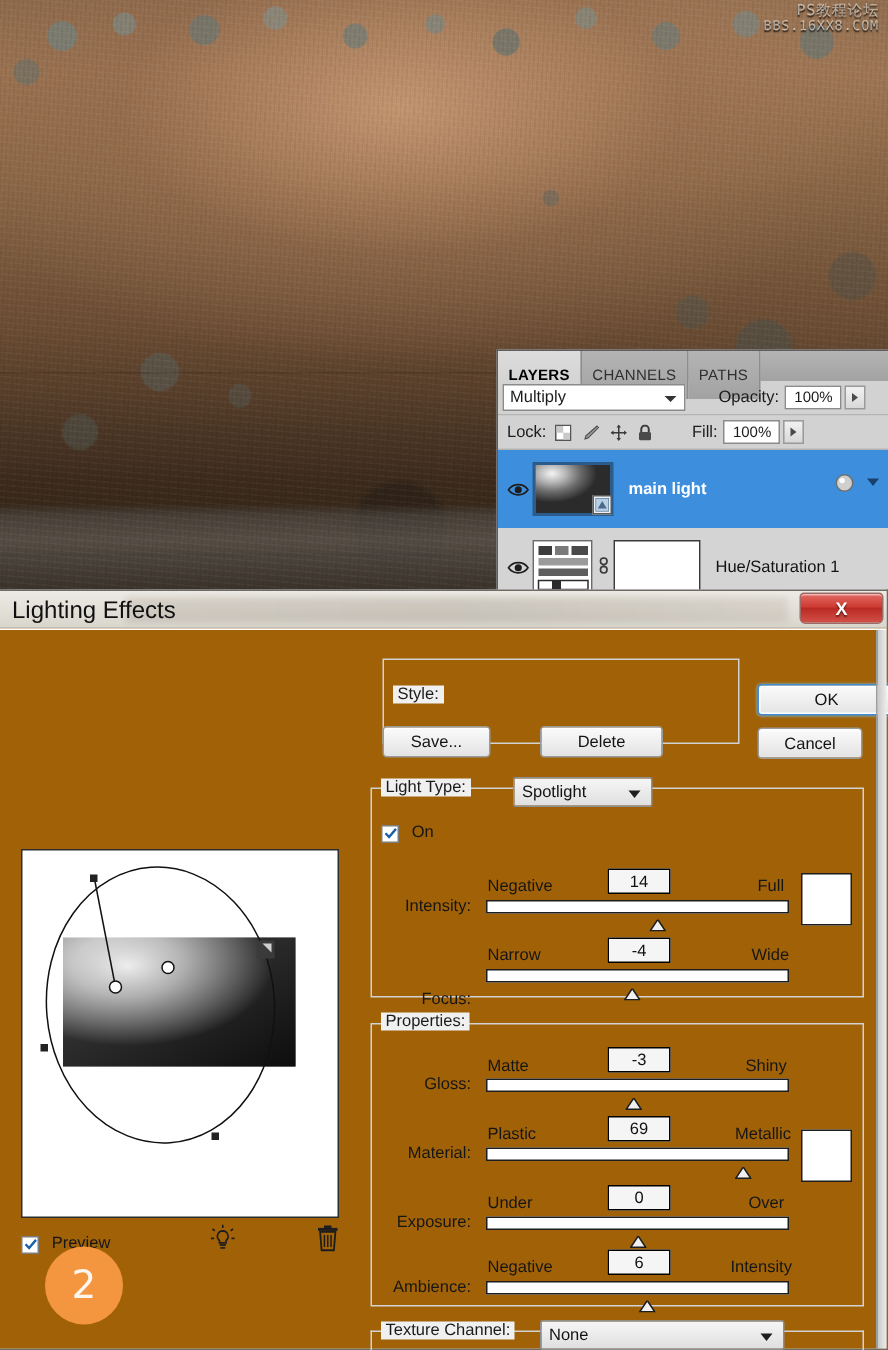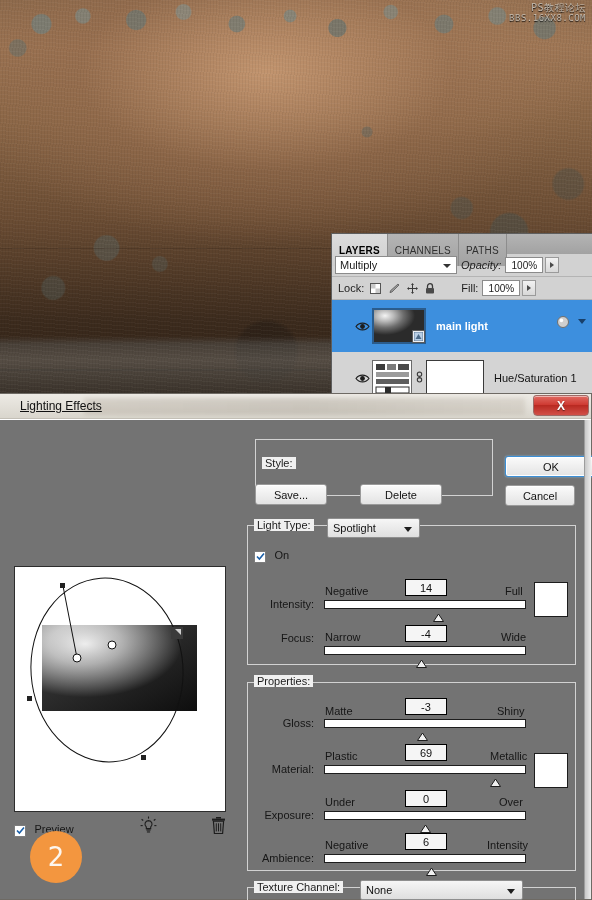--- a/index.html
+++ b/index.html
@@ -91,21 +91,21 @@
   .blend-select .arr { position:absolute; right:5px; top:7px;
     border-left:4px solid transparent;border-right:4px solid transparent;border-top:4px solid #333; }
   .lbl { font-size:11px; color:#1c1c1c; }
   .numbox { width:38px; height:16px; background:#fff; border:1px solid #8b8b8b;
     font-size:10px; display:flex; align-items:center; justify-content:center; }
   .spin { width:14px; height:16px; border:1px solid #9a9a9a; background:linear-gradient(to bottom,#f2f2f2,#d8d8d8);
     display:flex;align-items:center;justify-content:center;margin-left:2px; }
   .spin i { border-top:3px solid transparent;border-bottom:3px solid transparent;border-left:4px solid #4a4a4a; display:block;}
 
   .lock-icons { display:flex; gap:7px; align-items:center; margin-left:6px; }
-  .lyr { height: 52px; display:flex; align-items:center; padding-left:20px; position:relative; }
+  .lyr { height: 52px; display:flex; align-items:center; padding-left:3px; position:relative; }
   .lyr.selected { background:#3d8fde; }
   .eye { width: 20px; display:flex; justify-content:center; }
   .thumb-main { width:54px; height:36px; border:2px solid #2b5c8c; position:relative;
     background: radial-gradient(ellipse 60% 60% at 22% 18%, #f4f4f4 0%, #b8b8b8 30%, #6d6d6d 62%, #2b2b2b 100%); }
   .thumb-badge { position:absolute; right:-1px; bottom:-1px; width:13px;height:13px;
     background:#eceff3; border:1px solid #5a5a5a; display:flex;align-items:center;justify-content:center; }
   .lyr-name { margin-left:10px; font-size:11px; font-weight:bold; color:#fff; }
   .lyr2-name { margin-left:10px; font-size:11px; color:#111; }
   .adj-thumb { width:40px;height:36px;border:1px solid #6a6a6a;background:#fff; position:relative; overflow:hidden;}
   .mask-thumb { width:58px;height:36px;border:1px solid #3a3a3a; background:#fff; }
@@ -121,30 +121,30 @@
     height: 25px; position:relative;
     background: linear-gradient(to bottom, rgba(236,233,226,.82), rgba(214,210,200,.88));
     border-bottom: 1px solid #c3bfb6;
     overflow:hidden;
   }
   #dlg-title .ghost {
     position:absolute; left:84px; top:4px; right:66px; height:17px;
     background: linear-gradient(to right, rgba(120,104,86,.30), rgba(96,82,66,.34), rgba(130,112,92,.25));
     filter: blur(2px); opacity:.55;
   }
-  #dlg-title .t { position:absolute; left:20px; top:5px; font-size:12px; color:#101010;text-decoration:underline; }
+  #dlg-title .t { position:absolute; left:8px; top:5px; font-size:16px; color:#101010; }
   #close-btn {
     position:absolute; right:2px; top:1px; width:56px; height:21px;
     border-radius: 3px 3px 4px 4px;
     background: linear-gradient(to bottom, #e06a62 0%, #cf3b33 45%, #b92a22 50%, #d25048 100%);
     border:1px solid #9d6b67; box-shadow: inset 0 1px 0 rgba(255,255,255,.5);
     display:flex; align-items:center; justify-content:center;
     color:#fff; font-size:12px; font-weight:bold; text-shadow:0 1px 1px rgba(0,0,0,.5);
   }
-  #dlg-body { position:absolute; left:0; top:25px; right:0; bottom:0; background:#737373;
+  #dlg-body { position:absolute; left:0; top:25px; right:0; bottom:0; background:#a16207;
     border-top:1px solid #fff; }
 
   .grp { position:absolute; border:1px solid #d2d2d2; }
   .grp > legend, .grp-title {
     position:absolute; top:-7px; left:8px; background:#f0f0f0; padding:0 3px;
     font-size:11px; color:#1b1b1b;
   }
 
   .lbl-r { font-size:11px; color:#161616; text-align:right; }
   .txt { font-size:11px; color:#161616; }
@@ -205,21 +205,21 @@
     <div class="lp-tab">CHANNELS</div>
     <div class="lp-tab">PATHS</div>
     <div class="lp-tab-rest"></div>
   </div>
 
   <div class="lp-row">
     <div class="blend-select">
       <span>Multiply</span>
       <span class="arr"></span>
     </div>
-    <span class="lbl" style="margin-left:4px;font-style:italic;">Opacity:</span>
+    <span class="lbl" style="margin-left:22px;">Opacity:</span>
     <div class="numbox" style="margin-left:4px;">100%</div>
     <div class="spin">
         <i></i>
       </div>
   </div>
 
   <div class="lp-row">
     <span class="lbl" style="margin-left:3px;">Lock:</span>
     <span class="lock-icons">
       <svg width="11" height="11" viewBox="0 0 11 11">
@@ -312,21 +312,21 @@
     <div class="grp" style="left:255px;top:19px;width:238px;height:57px;"></div>
     <div class="grp-title" style="position:absolute;left:262px;top:37px;background:#f0f0f0;">Style:</div>
     <div class="btn" style="position:absolute;left:255px;top:64px;width:72px;">Save...</div>
     <div class="btn" style="position:absolute;left:360px;top:64px;width:82px;">Delete</div>
 
     <div class="btn primary" style="position:absolute;left:505px;top:36px;width:92px;">OK</div>
     <div class="btn" style="position:absolute;left:505px;top:65px;width:70px;">Cancel</div>
 
     <div class="grp" style="left:247px;top:105px;width:329px;height:140px;"></div>
     <div class="grp-title" style="position:absolute;left:254px;top:99px;">Light Type:</div>
-    <div class="combo" style="position:absolute;left:327px;top:98px;width:93px;">
+    <div class="combo" style="position:absolute;left:342px;top:98px;width:93px;">
       <span>Spotlight</span>
       <span class="arr"></span>
     </div>
 
     <div style="position:absolute;left:254px;top:125px;">
       <span class="cb">
         <svg width="9" height="9" viewBox="0 0 9 9">
             <path d="M1 4.5 L3.4 7 L8 1.6" fill="none" stroke="#1a5fa8" stroke-width="1.6"></path>
           </svg>
       </span>
@@ -338,21 +338,21 @@
     <div class="txt" style="position:absolute;left:505px;top:165px;">Full</div>
     <div class="field" style="position:absolute;left:405px;top:159px;">14</div>
     <div class="track" style="position:absolute;left:324px;top:180px;width:202px;">
       <span class="thumbmark" style="left:108px;">
         <svg width="11" height="8" viewBox="0 0 11 8">
             <path d="M5.5 0 L10.5 7.5 L0.5 7.5 Z" fill="#f0f0f0" stroke="#1d1d1d"></path>
           </svg>
       </span>
     </div>
 
-    <div class="lbl-r" style="position:absolute;left:248px;top:212px;width:66px;">Focus:</div>
+    <div class="lbl-r" style="position:absolute;left:248px;top:240px;width:66px;">Focus:</div>
     <div class="txt" style="position:absolute;left:325px;top:211px;">Narrow</div>
     <div class="txt" style="position:absolute;left:501px;top:211px;">Wide</div>
     <div class="field" style="position:absolute;left:405px;top:205px;">-4</div>
     <div class="track" style="position:absolute;left:324px;top:226px;width:202px;">
       <span class="thumbmark" style="left:91px;">
         <svg width="11" height="8" viewBox="0 0 11 8">
             <path d="M5.5 0 L10.5 7.5 L0.5 7.5 Z" fill="#f0f0f0" stroke="#1d1d1d"></path>
           </svg>
       </span>
     </div>

